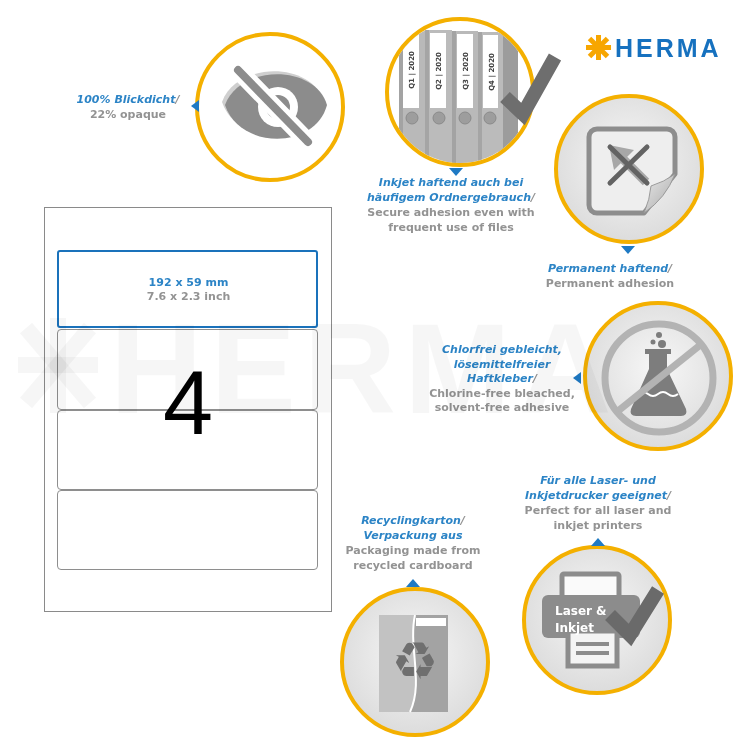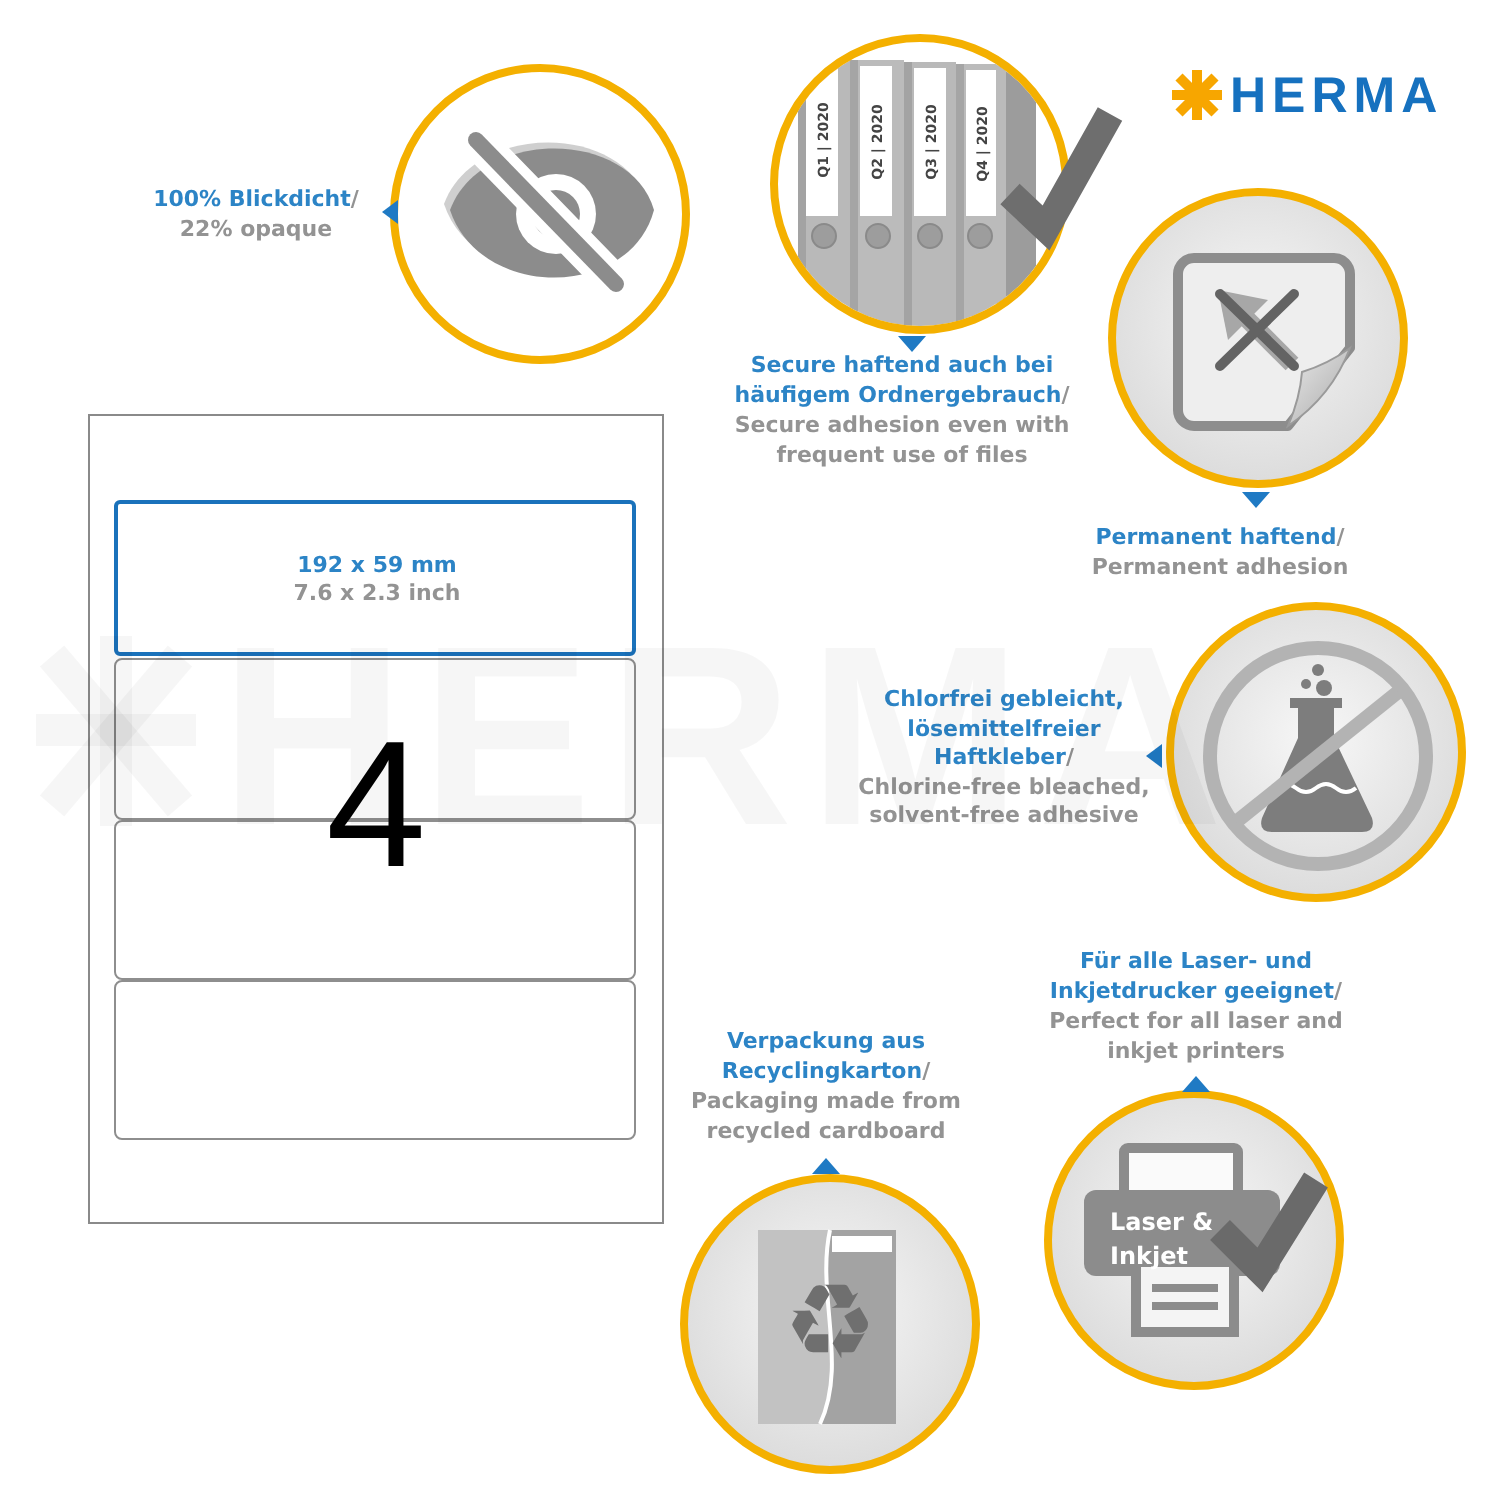--- a/index.html
+++ b/index.html
@@ -9,21 +9,21 @@
   .logo-star { position:absolute; left:585px; top:35px; width:27px; height:25px; }
   .logo-text { position:absolute; left:615px; top:33px; font:bold 25px/30px "Liberation Sans", sans-serif; letter-spacing:3px; color:#1671bf; }
   .sheet { position:absolute; left:44px; top:207px; width:286px; height:403px; border:1.5px solid #8a8a8a; background:#fff; }
   .label { position:absolute; left:57px; width:259px; border:1px solid #8e8e8e; border-radius:4px; background:#fff; }
   .label.first { border:2.5px solid #1a72bb; border-radius:3px; width:257px; }
   .size-mm { position:absolute; left:57px; width:263px; top:276px; text-align:center; font:bold 11px/14px "DejaVu Sans", sans-serif; color:#2c84c6; }
   .size-in { position:absolute; left:57px; width:263px; top:290px; text-align:center; font:bold 11px/14px "DejaVu Sans", sans-serif; color:#939393; }
   .count { position:absolute; left:140px; width:96px; top:358px; text-align:center; font:normal 90px/90px "Liberation Sans", sans-serif; color:#000; text-shadow:3px 0 #fff,-3px 0 #fff,0 3px #fff,0 -3px #fff; }
   .count span { text-shadow:none; }
   .cap { position:absolute; width:220px; text-align:center; font:bold 11px/15px "DejaVu Sans", sans-serif; color:#939393; white-space:nowrap; }
-  .cap .de { color:#2c84c6; }
+  .cap .de { color:#2c84c6;font-style:italic; }
   .cap .sep { color:#939393; }
   .cap.tight { line-height:14.5px; }
   .tri { position:absolute; width:0; height:0; }
   .tri-left { border-top:6.5px solid transparent; border-bottom:6.5px solid transparent; border-right:8px solid #1f7ac4; }
   .tri-down { border-left:7px solid transparent; border-right:7px solid transparent; border-top:8px solid #1f7ac4; }
   .tri-up { border-left:7px solid transparent; border-right:7px solid transparent; border-bottom:8px solid #1f7ac4; }
   .badge { position:absolute; width:150px; height:150px; overflow:visible; }
   .badge svg { overflow:visible; }
 </style>
 </head>
@@ -113,21 +113,21 @@
         <text transform="translate(108.5,55) rotate(-90)" text-anchor="middle" font-family="DejaVu Sans, sans-serif" font-size="7" font-weight="bold" fill="#444">Q4 | 2020</text>
         <circle cx="105" cy="101" r="6" fill="#9d9d9d" stroke="#8a8a8a" stroke-width="1"></circle>
       </g>
     </g>
     <circle cx="75" cy="75" r="73" fill="none" stroke="#f4b000" stroke-width="4"></circle>
     <polyline points="120,80 138,97 170,40" fill="none" stroke="#6e6e6e" stroke-width="14" stroke-linejoin="miter"></polyline>
   </svg>
 </div>
 <div class="tri tri-down" style="left:449px;top:168px;"></div>
 <div class="cap" style="left:341px;top:175px;">
-  <div class="de">Secure haftend auch bei</div>
+  <div class="de">Inkjet haftend auch bei</div>
   <div class="de"><span>häufigem Ordnergebrauch</span><span class="sep">/</span></div>
   <div>Secure adhesion even with</div>
   <div>frequent use of files</div>
 </div>
 
 <div class="badge" style="left:554px;top:94px;">
   <svg width="150" height="150" viewBox="0 0 150 150">
     <defs>
       <radialGradient id="bgA" cx="50%" cy="45%" r="55%">
         <stop offset="0%" stop-color="#f7f7f7"></stop>
@@ -226,17 +226,17 @@
     <circle cx="75" cy="75" r="73" fill="url(#bgD)" stroke="#f4b000" stroke-width="4"></circle>
     <rect x="39" y="28" width="69" height="97" fill="#c2c2c2"></rect>
     <path d="M75 28 C 68 60, 84 95, 70 125 H108 V28 Z" fill="#a3a3a3"></path>
     <path d="M75 28 C 68 60, 84 95, 70 125" fill="none" stroke="#ffffff" stroke-width="2"></path>
     <rect x="76" y="31" width="30" height="8" fill="#ffffff"></rect>
     <text x="75" y="92" text-anchor="middle" font-family="DejaVu Sans, sans-serif" font-size="52" fill="#6f6f6f">♻</text>
   </svg>
 </div>
 <div class="tri tri-up" style="left:406px;top:579px;"></div>
 <div class="cap" style="left:303px;top:513px;">
+  <div class="de"><span>Recyclingkarton</span><span class="sep">/</span></div>
   <div class="de">Verpackung aus</div>
-  <div class="de"><span>Recyclingkarton</span><span class="sep">/</span></div>
   <div>Packaging made from</div>
   <div>recycled cardboard</div>
 </div>
 
 </body></html>

